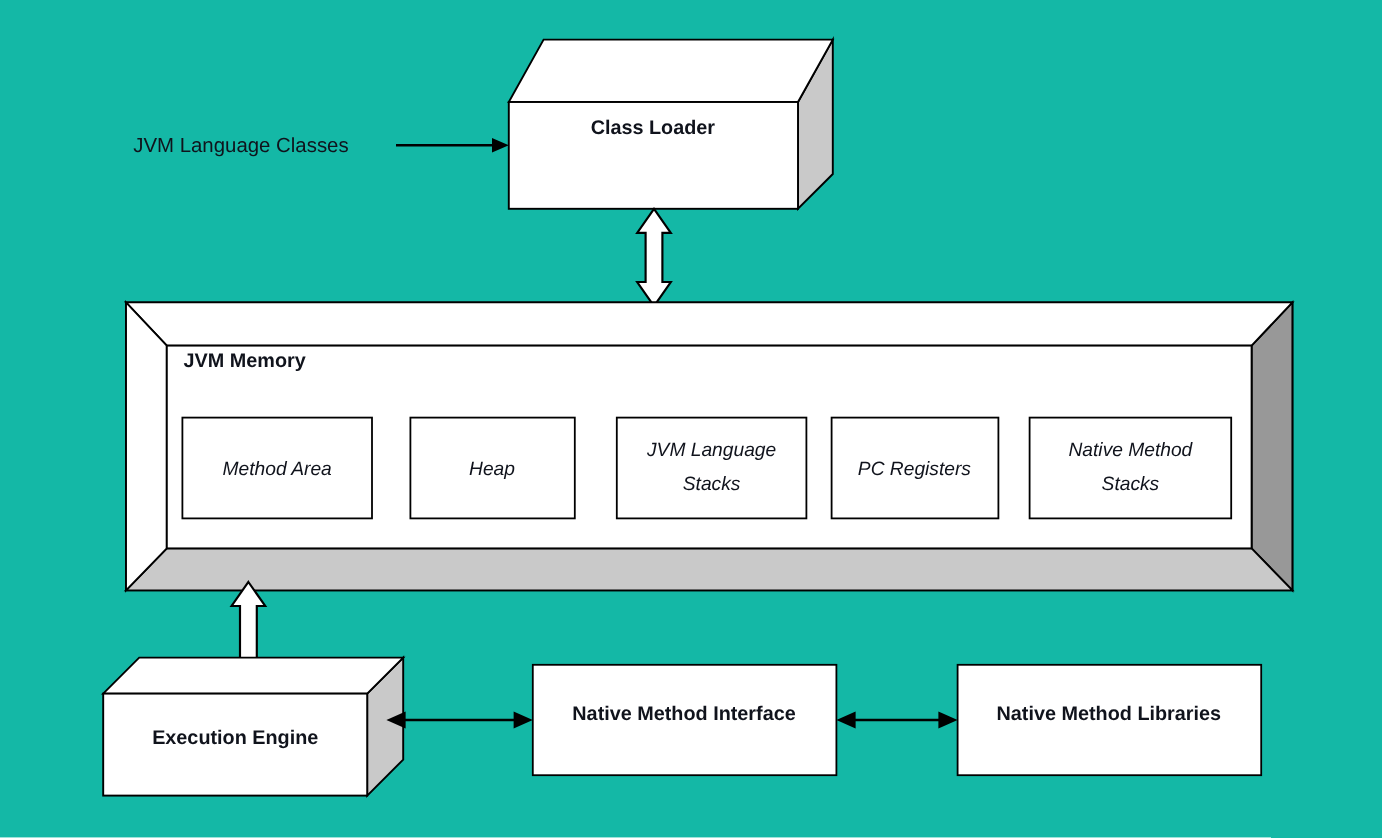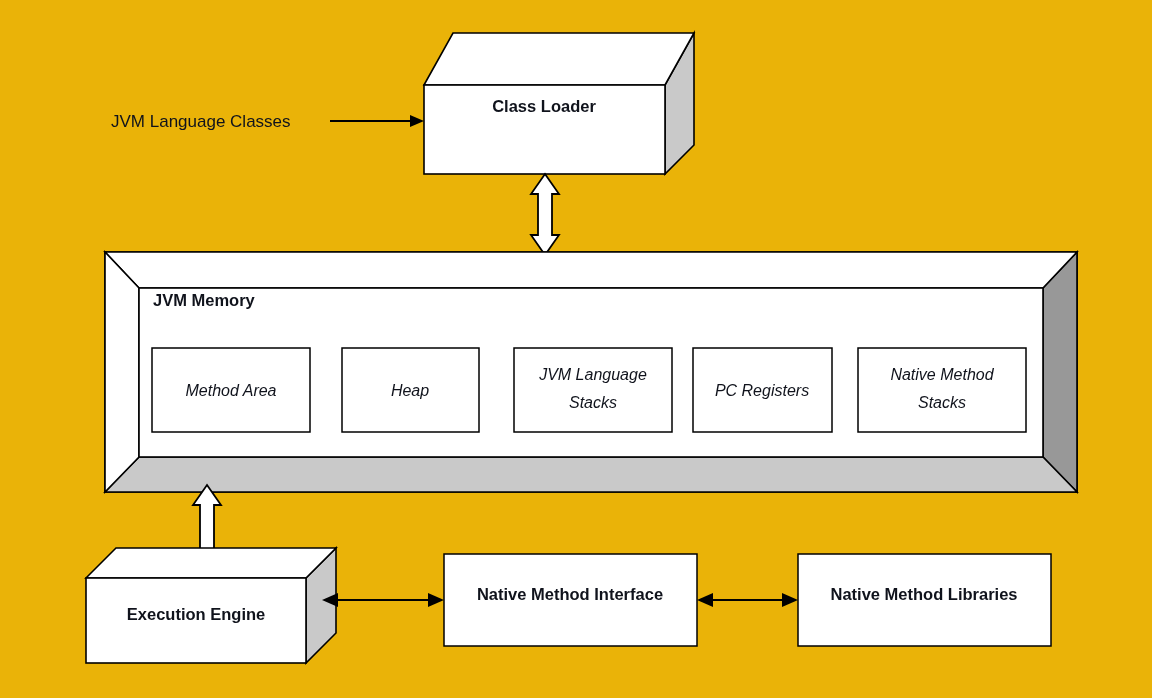--- a/index.html
+++ b/index.html
@@ -10,21 +10,21 @@
   body {
     width: 1152px;
     height: 698px;
     font-family: "Liberation Sans", sans-serif;
     overflow: hidden;
   }
   #diagram-root {
     position: relative;
     width: 1152px;
     height: 698px;
-    background: #eab308;
+    background: #14b8a6;
   }
   svg.diagram {
     display: block;
     width: 1152px;
     height: 698px;
   }
   .face-light {
     fill: #c9c9c9;
     stroke: #000000;
     stroke-width: 1.6;

